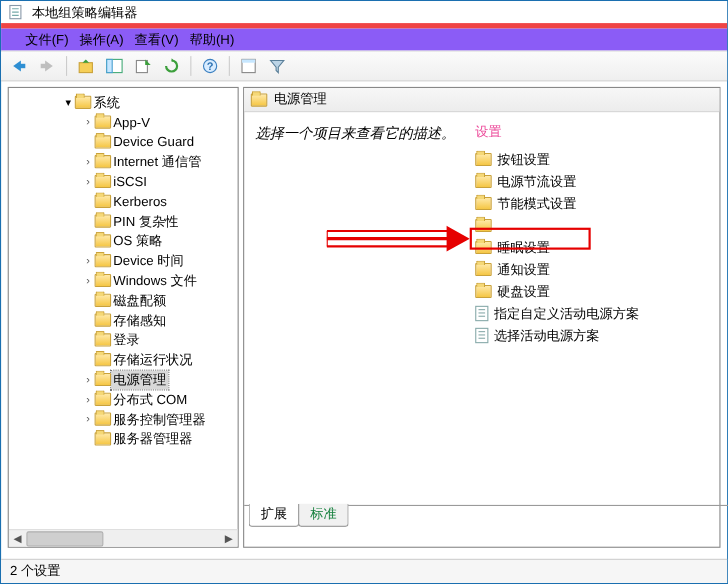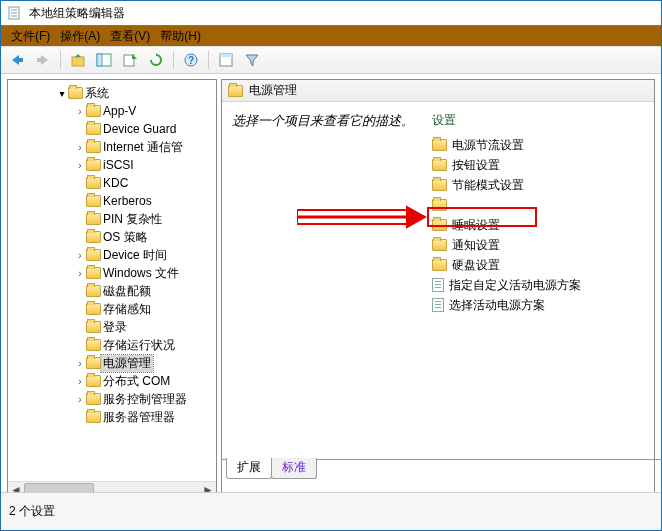--- a/index.html
+++ b/index.html
@@ -1,21 +1,21 @@
 <!DOCTYPE html>
 <html><head>
 <meta charset="utf-8">
 <style>
   * { box-sizing: border-box; }
   html, body { margin:0; padding:0; font-family: "Segoe UI", Tahoma, sans-serif; font-size:12px; color:#000; }
   .window { width:662px; height:531px; border:1px solid #1a6fb0; background:#fff; position:relative; }
-  .titlebar { height:25px; background:#fff; border-bottom:1px solid #ef4444; display:flex; align-items:center; padding:0 6px; gap:6px; }
+  .titlebar { height:25px; background:#fff; border-bottom:5px solid #ef4444; display:flex; align-items:center; padding:0 6px; gap:6px; }
   .titlebar .title-icon { width:16px; height:16px; display:flex; align-items:center; justify-content:center; }
   .titlebar .title { font-size:12px; }
-  .menubar { height:20px; display:flex; align-items:center; gap:2px; padding:0 6px; background:#a16207; }
+  .menubar { height:20px; display:flex; align-items:center; gap:2px; padding:0 18px; background:#8b5cf6; }
   .menubar .menu-item { padding:1px 4px; cursor:default; }
   .toolbar { height:28px; border-top:1px solid #e0e0e0; border-bottom:1px solid #cfcfcf; background:linear-gradient(#fbfbfb,#efefef); display:flex; align-items:center; padding:0 4px; gap:2px; }
   .tool-btn { width:24px; height:22px; display:flex; align-items:center; justify-content:center; border:1px solid transparent; border-radius:2px; }
   .tool-sep { width:1px; height:18px; background:#ccc; margin:0 3px; }
   .body { position:absolute; top:74px; left:0; right:0; bottom:28px; display:flex; }
   .left-pane { width:210px; border:1px solid #888; margin:4px 2px 4px 6px; background:#fff; overflow:hidden; position:relative; }
   .left-scroll { position:absolute; inset:0; overflow:hidden; }
   .tree { padding:4px 0 0 0; white-space:nowrap; }
   .tree-row { height:18px; display:flex; align-items:center; padding-left:0; cursor:default; }
   .tree-row .twisty { width:12px; text-align:center; color:#5a5a5a; font-size:10px; }
@@ -26,35 +26,35 @@
   .indent2 { padding-left:66px; }
   .hscroll { position:absolute; left:0; right:0; bottom:0; height:16px; background:#f0f0f0; border-top:1px solid #ddd; display:flex; align-items:center; }
   .hscroll .arrow { width:16px; height:16px; display:flex; align-items:center; justify-content:center; color:#555; }
   .hscroll .track { flex:1; height:16px; background:#efefef; position:relative; }
   .hscroll .thumb { position:absolute; left:0; top:1px; height:14px; width:70px; background:#cfcfcf; border:1px solid #b0b0b0; border-radius:2px; }
   .right-pane { flex:1; border:1px solid #888; margin:4px 6px 4px 2px; background:#fff; position:relative; display:flex; flex-direction:column; }
   .right-header { height:22px; background:linear-gradient(#f7f7f7,#ececec); border-bottom:1px solid #d4d4d4; display:flex; align-items:center; padding-left:6px; gap:6px; }
   .right-body { flex:1; position:relative; padding:8px 0 0 10px; }
   .desc { position:absolute; left:10px; top:10px; font-size:13px;font-style:italic; }
   .settings-col { position:absolute; left:210px; top:10px; }
-  .settings-hdr { font-size:12px; color:#14532d; margin-bottom:6px; }
+  .settings-hdr { font-size:12px; color:#ec4899; margin-bottom:6px; }
   .set-list { }
   .set-row { height:20px; display:flex; align-items:center; gap:5px; }
   .highlight-box { position:absolute; border:2px solid #e60000; pointer-events:none; }
   .red-arrow { position:absolute; pointer-events:none; }
   .folder-ico { display:inline-block; width:15px; height:12px; background:linear-gradient(#ffe9a8,#f5c644); border:1px solid #caa23a; border-radius:1px; position:relative; }
   .folder-ico::before { content:""; position:absolute; top:-3px; left:0; width:6px; height:3px; background:#f5d877; border:1px solid #caa23a; border-bottom:none; border-radius:1px 1px 0 0; }
   .doc-ico { display:inline-block; width:12px; height:14px; background:#fff; border:1px solid #8aa; position:relative; }
   .doc-ico::after { content:""; position:absolute; left:2px; top:2px; right:2px; height:1px; background:#8aa; box-shadow:0 3px 0 #8aa, 0 6px 0 #8aa; }
   .tabs { position:absolute; left:4px; bottom:2px; display:flex; align-items:flex-end; height:20px; }
   .tab { border:1px solid #9a9a9a; border-top:none; background:#fff; padding:1px 10px 2px 10px; font-size:12px; margin-right:-1px; border-radius:0 0 3px 3px; position:relative; }
-  .tab.inactive { background:#f1f1f1; color:#6d28d9;text-align:right; }
+  .tab.inactive { background:#f1f1f1; color:#15803d;text-align:right; }
   .tab.active { background:#fff; z-index:2; }
   .tabs::before { content:""; position:absolute; top:0; left:-4px; right:-400px; height:1px; background:#9a9a9a; }
-  .statusbar { position:absolute; left:0; right:0; bottom:0; height:38px; border-top:1px solid #d0d0d0; background:#f6f6f6; display:flex; align-items:center; padding-left:8px; font-size:12px; }
+  .statusbar { position:absolute; left:0; right:0; bottom:0; height:22px; border-top:1px solid #d0d0d0; background:#f6f6f6; display:flex; align-items:center; padding-left:8px; font-size:12px; }
   svg { display:block; }
 </style>
 </head>
 <body>
 
 <div class="window">
 
   <div class="titlebar">
     <span class="title-icon">
       <svg width="16" height="16">
@@ -155,25 +155,20 @@
             </div>
             <div class="tree-row indent2">
               <span class="twisty" style="transform: none;">›</span>
               <span class="folder-ico"></span>
               <span class="label">Internet 通信管</span>
             </div>
             <div class="tree-row indent2">
               <span class="twisty" style="transform: none;">›</span>
               <span class="folder-ico"></span>
               <span class="label">iSCSI</span>
-            </div>
-            <div class="tree-row indent2">
-              <span class="twisty" style="transform: none;"></span>
-              <span class="folder-ico"></span>
-              <span class="label">KDC</span>
             </div>
             <div class="tree-row indent2">
               <span class="twisty" style="transform: none;"></span>
               <span class="folder-ico"></span>
               <span class="label">Kerberos</span>
             </div>
             <div class="tree-row indent2">
               <span class="twisty" style="transform: none;"></span>
               <span class="folder-ico"></span>
               <span class="label">PIN 复杂性</span>
@@ -249,25 +244,25 @@
         <span class="folder-ico"></span>
         <span>电源管理</span>
       </div>
       <div class="right-body">
         <div class="desc">选择一个项目来查看它的描述。</div>
         <div class="settings-col">
           <div class="settings-hdr">设置</div>
           <div class="set-list" id="setlist">
               <div class="set-row">
                 <span class="folder-ico"></span>
+                <span>按钮设置</span>
+              </div>
+              <div class="set-row">
+                <span class="folder-ico"></span>
                 <span>电源节流设置</span>
-              </div>
-              <div class="set-row">
-                <span class="folder-ico"></span>
-                <span>按钮设置</span>
               </div>
               <div class="set-row">
                 <span class="folder-ico"></span>
                 <span>节能模式设置</span>
               </div>
               <div class="set-row">
                 <span class="folder-ico"></span>
               </div>
               <div class="set-row">
                 <span class="folder-ico"></span>

